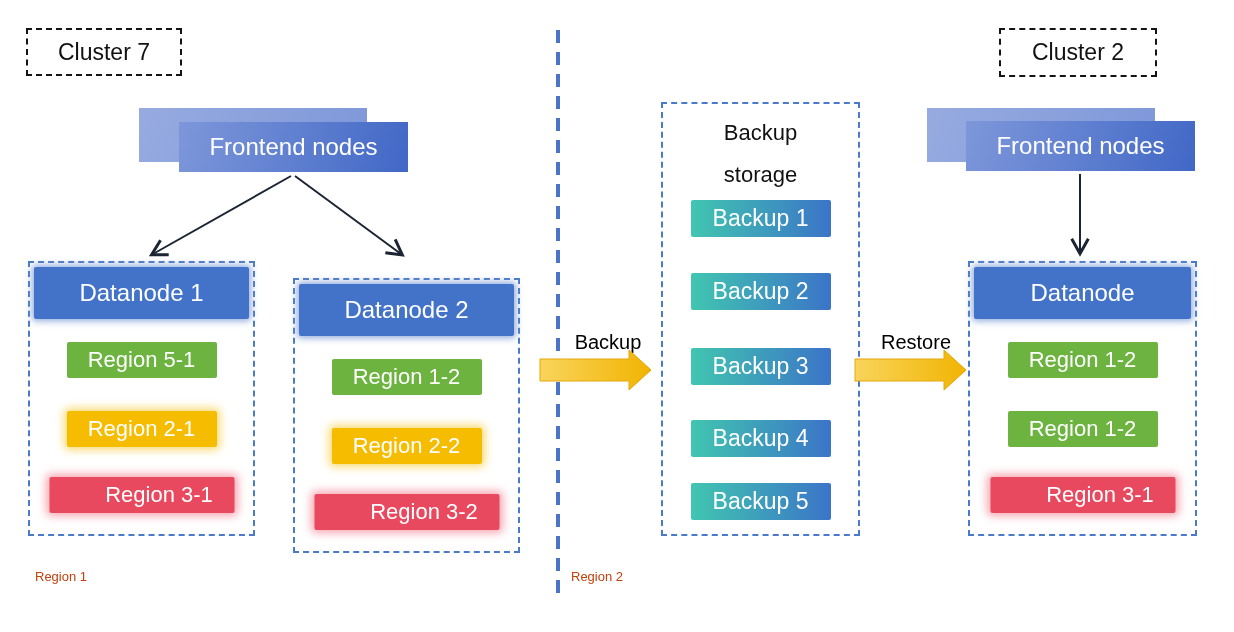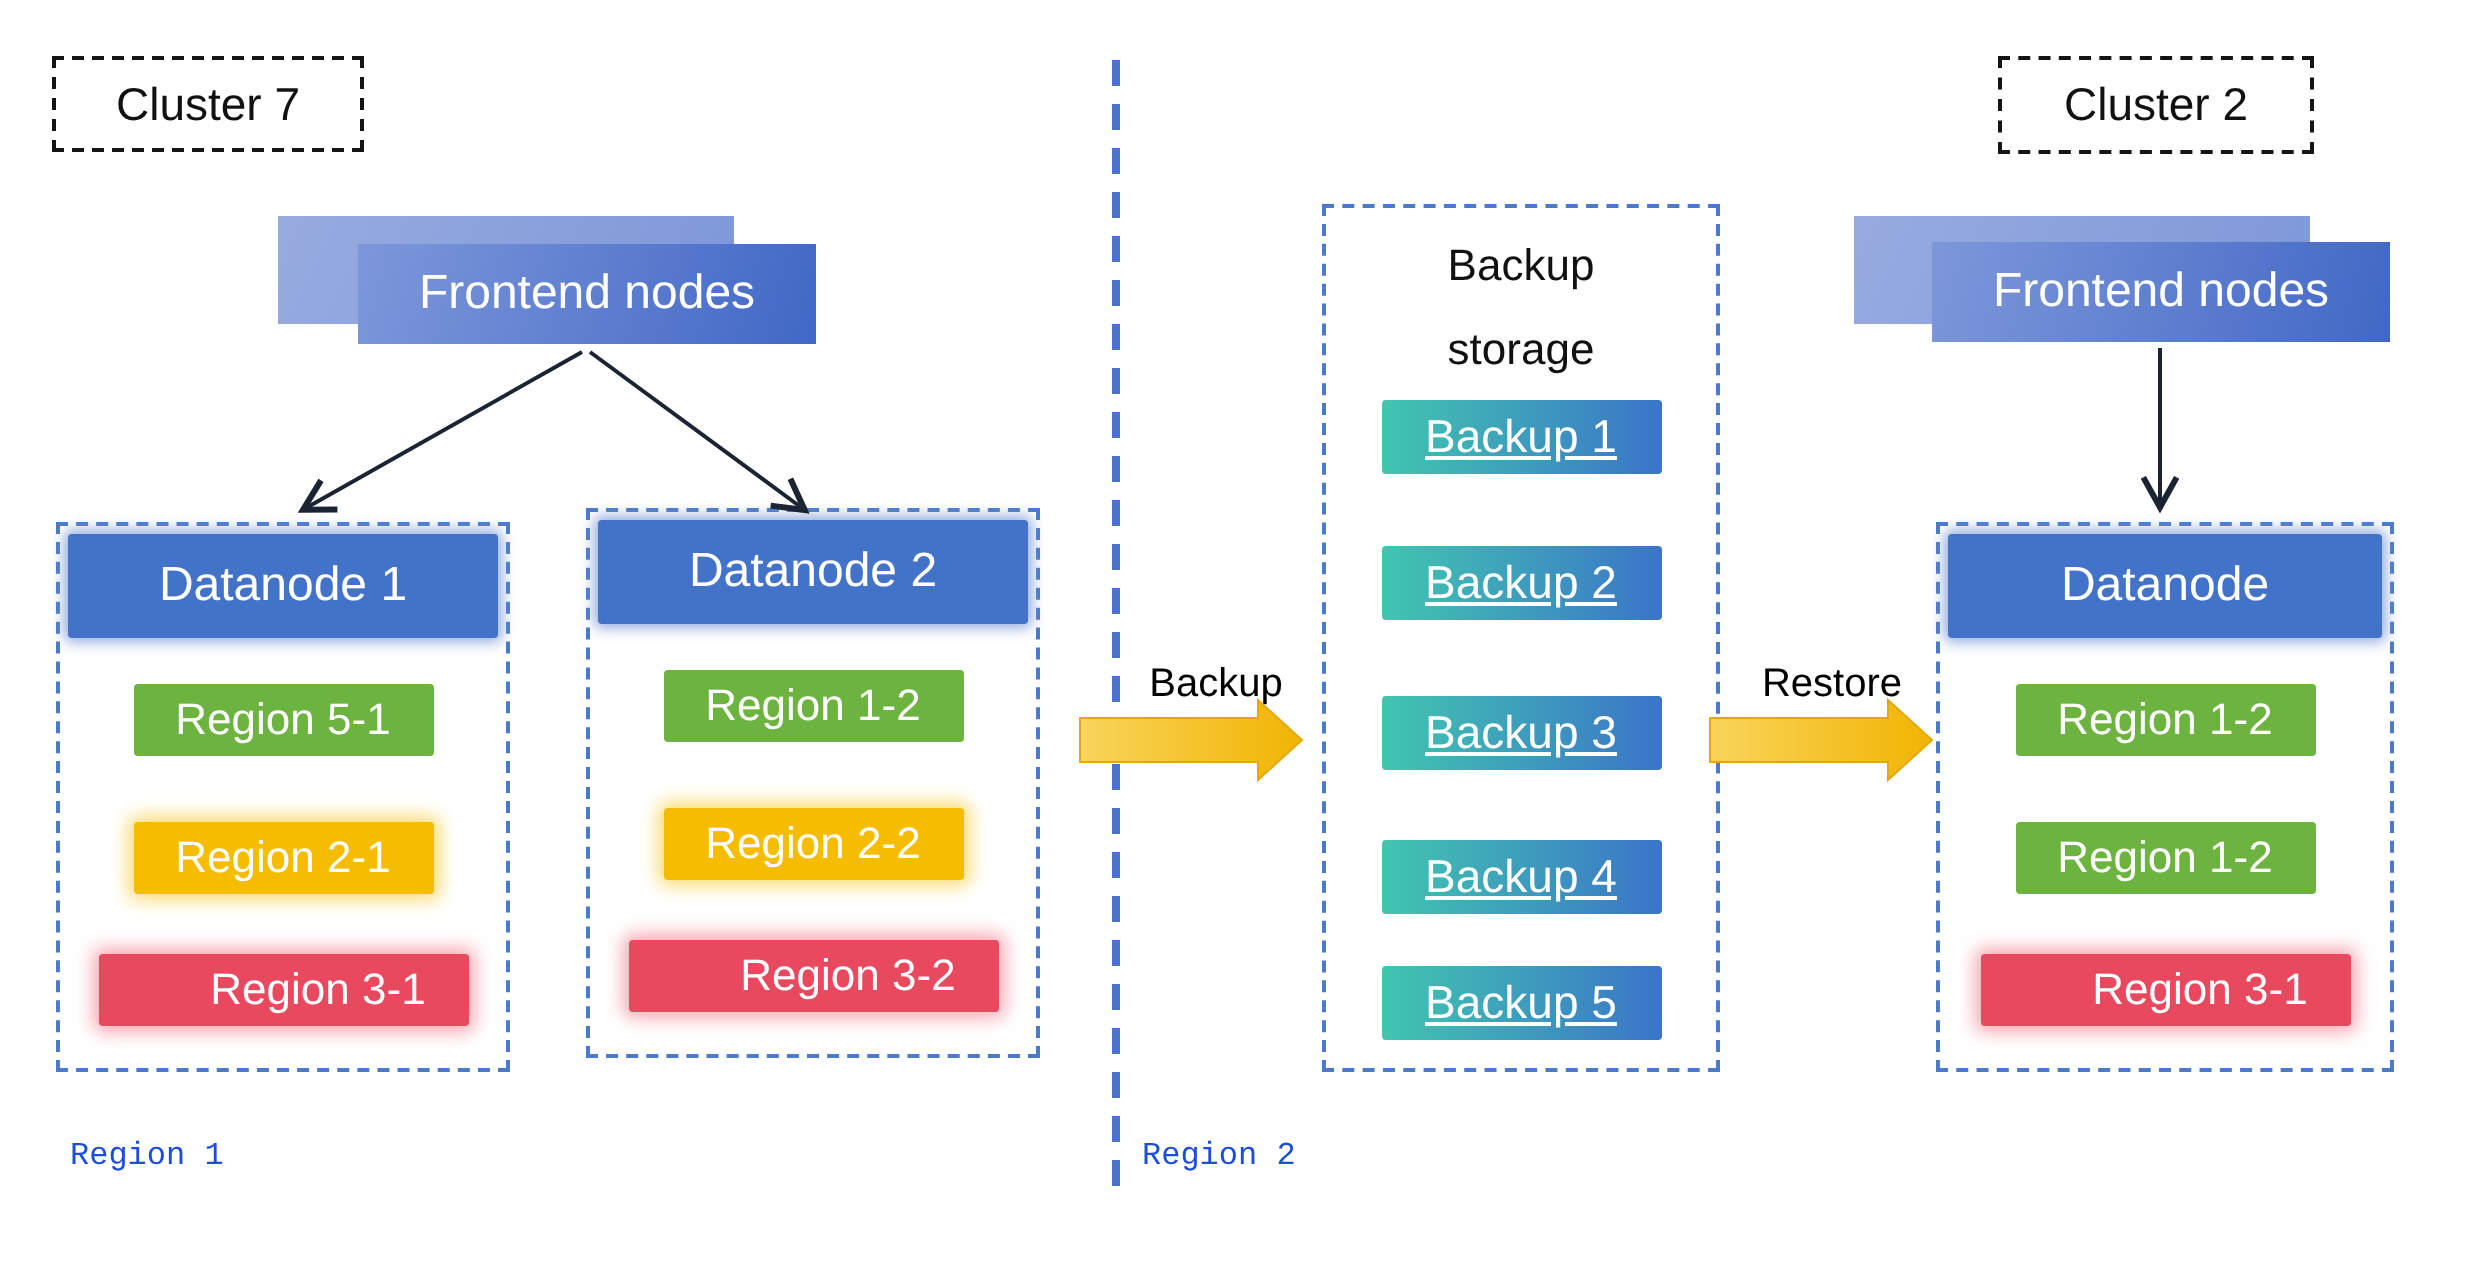--- a/index.html
+++ b/index.html
@@ -17,54 +17,54 @@
   .fe-back.left{left:139px;top:108px;}
   .fe-back.right{left:927px;top:108px;}
   .fe-front{position:absolute;width:229px;height:50px;background:linear-gradient(105deg,#7e97da,#4168c6);
     display:flex;align-items:center;justify-content:center;color:#fff;font-size:24px;}
   .fe-front.left{left:179px;top:122px;}
   .fe-front.right{left:966px;top:121px;}
 
   
   .dn{position:absolute;border:2px dashed #4a7ac9;background:#fff;}
   .dn.d1{left:28px;top:261px;width:223px;height:271px;}
-  .dn.d2{left:293px;top:254px;width:223px;height:271px;}
+  .dn.d2{left:293px;top:278px;width:223px;height:271px;}
   .dn.d3{left:968px;top:261px;width:225px;height:271px;}
   .dn-header{position:absolute;left:4px;right:4px;top:4px;height:52px;background:#4273c9;
     box-shadow:0 0 7px 2px rgba(125,155,215,.85);border-radius:2px;
     display:flex;align-items:center;justify-content:center;color:#fff;font-size:24px;}
 
   
   .region{position:absolute;left:50%;transform:translateX(-50%);width:150px;height:36px;border-radius:2px;
     display:flex;align-items:center;justify-content:center;color:#fff;font-size:22px;}
   .row1{top:79px;} .row2{top:148px;} .row3{top:214px;}
   .region[data-color="green"]{background:#6cb33f;}
   .region[data-color="yellow"]{background:#f5bc00;box-shadow:0 0 9px 3px rgba(248,200,40,.65);}
   .region[data-color="red"]{background:#e9495f;box-shadow:0 0 9px 3px rgba(240,95,115,.55);padding-left:35px;}
 
   
   .storage{position:absolute;left:661px;top:102px;width:195px;height:430px;border:2px dashed #4a7ac9;background:#fff;}
   .storage-title{position:absolute;top:8px;left:50%;transform:translateX(-50%);width:125px;text-align:center;
     font-size:22px;line-height:42px;color:#111;}
   .backup-item{position:absolute;left:50%;transform:translateX(-50%);width:140px;height:37px;
     background:linear-gradient(90deg,#41c6b0,#3b74c8);display:flex;align-items:center;justify-content:center;
-    color:#fff;font-size:23px;border-radius:2px;text-decoration:underline;}
+    color:#fff;font-size:23px;border-radius:2px;}
   .b1{top:96px;} .b2{top:169px;} .b3{top:244px;} .b4{top:316px;} .b5{top:379px;}
 
   
   .divider{position:absolute;left:556px;top:30px;width:4px;height:570px;
     background:repeating-linear-gradient(to bottom,#4a74c8 0 13px,transparent 13px 22px);}
 
   
   .flow-label{position:absolute;font-size:20px;color:#000000;width:90px;text-align:center;}
   .flow-label.backup{left:563px;top:331px;}
   .flow-label.restore{left:871px;top:331px;}
 
   
-  .region-label{position:absolute;font-size:16px;color:#1d4ed8;font-family:Liberation Mono, monospace;}
+  .region-label{position:absolute;font-size:13px;color:#c2410c;}
   .region-label.r1{left:35px;top:569px;}
   .region-label.r2{left:571px;top:569px;}
 
   .overlay{position:absolute;left:0;top:0;width:1234px;height:632px;pointer-events:none;}
 </style>
 </head>
 <body>
 
 <div class="canvas">
 

